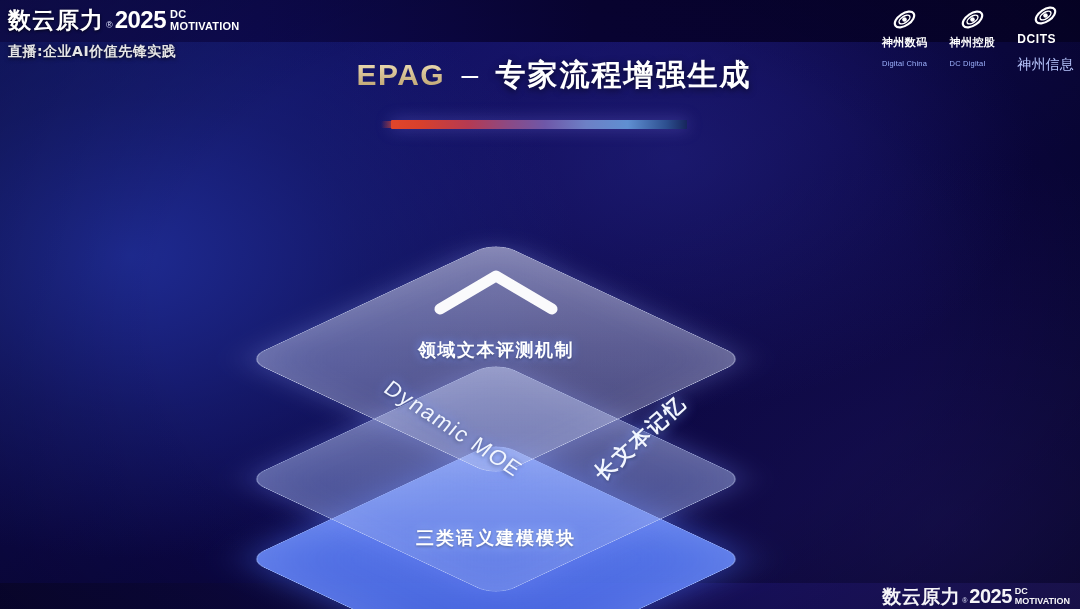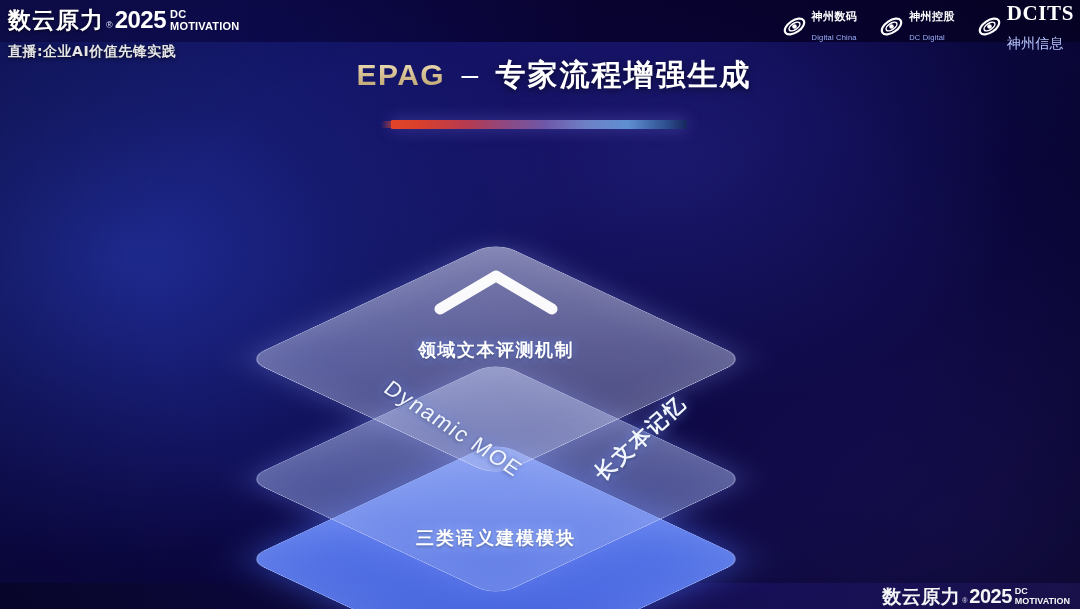--- a/index.html
+++ b/index.html
@@ -82,40 +82,40 @@
     text-shadow:0 1px 4px rgba(0,0,0,.75);
     white-space:nowrap;
   }
 
   
   #partners {
     position:absolute; right:6px; top:3px;
     display:flex; align-items:center; gap:22px;
     z-index:40;
   }
-  .plogo { display:flex; align-items:center; gap:5px; }
+  .plogo { display:flex; align-items:center; gap:5px;flex-direction:column; }
   .plogo-mark {
     position:relative;
     width:25px; height:25px;
     flex:0 0 25px;
   }
   .plogo-mark svg { display:block; }
   .plogo-txt { display:flex; flex-direction:column; line-height:1; }
   .plogo-cn {
     font-size:11px; font-weight:bold; color:#ffffff; letter-spacing:.4px;
     font-family:"DejaVu Sans", sans-serif;
     white-space:nowrap;
   }
   .plogo-en {
     font-size:7.5px; font-weight:normal; color:#9fb4ff; letter-spacing:.2px;
     margin-top:12px; white-space:nowrap;
   }
   .plogo-cn.big {
-    font-size:21px; letter-spacing:.6px;
-    font-family:Liberation Serif, serif;
+    font-size:12px; letter-spacing:.6px;
+    font-family:Liberation Sans, sans-serif;
   }
   .plogo-en.cnsmall {
     font-size:14px; color:#b9c8ff;
     font-family:"DejaVu Sans", sans-serif;
   }
 
   
   #title {
     position:absolute; left:0; top:55px; width:1080px;
     text-align:center;

